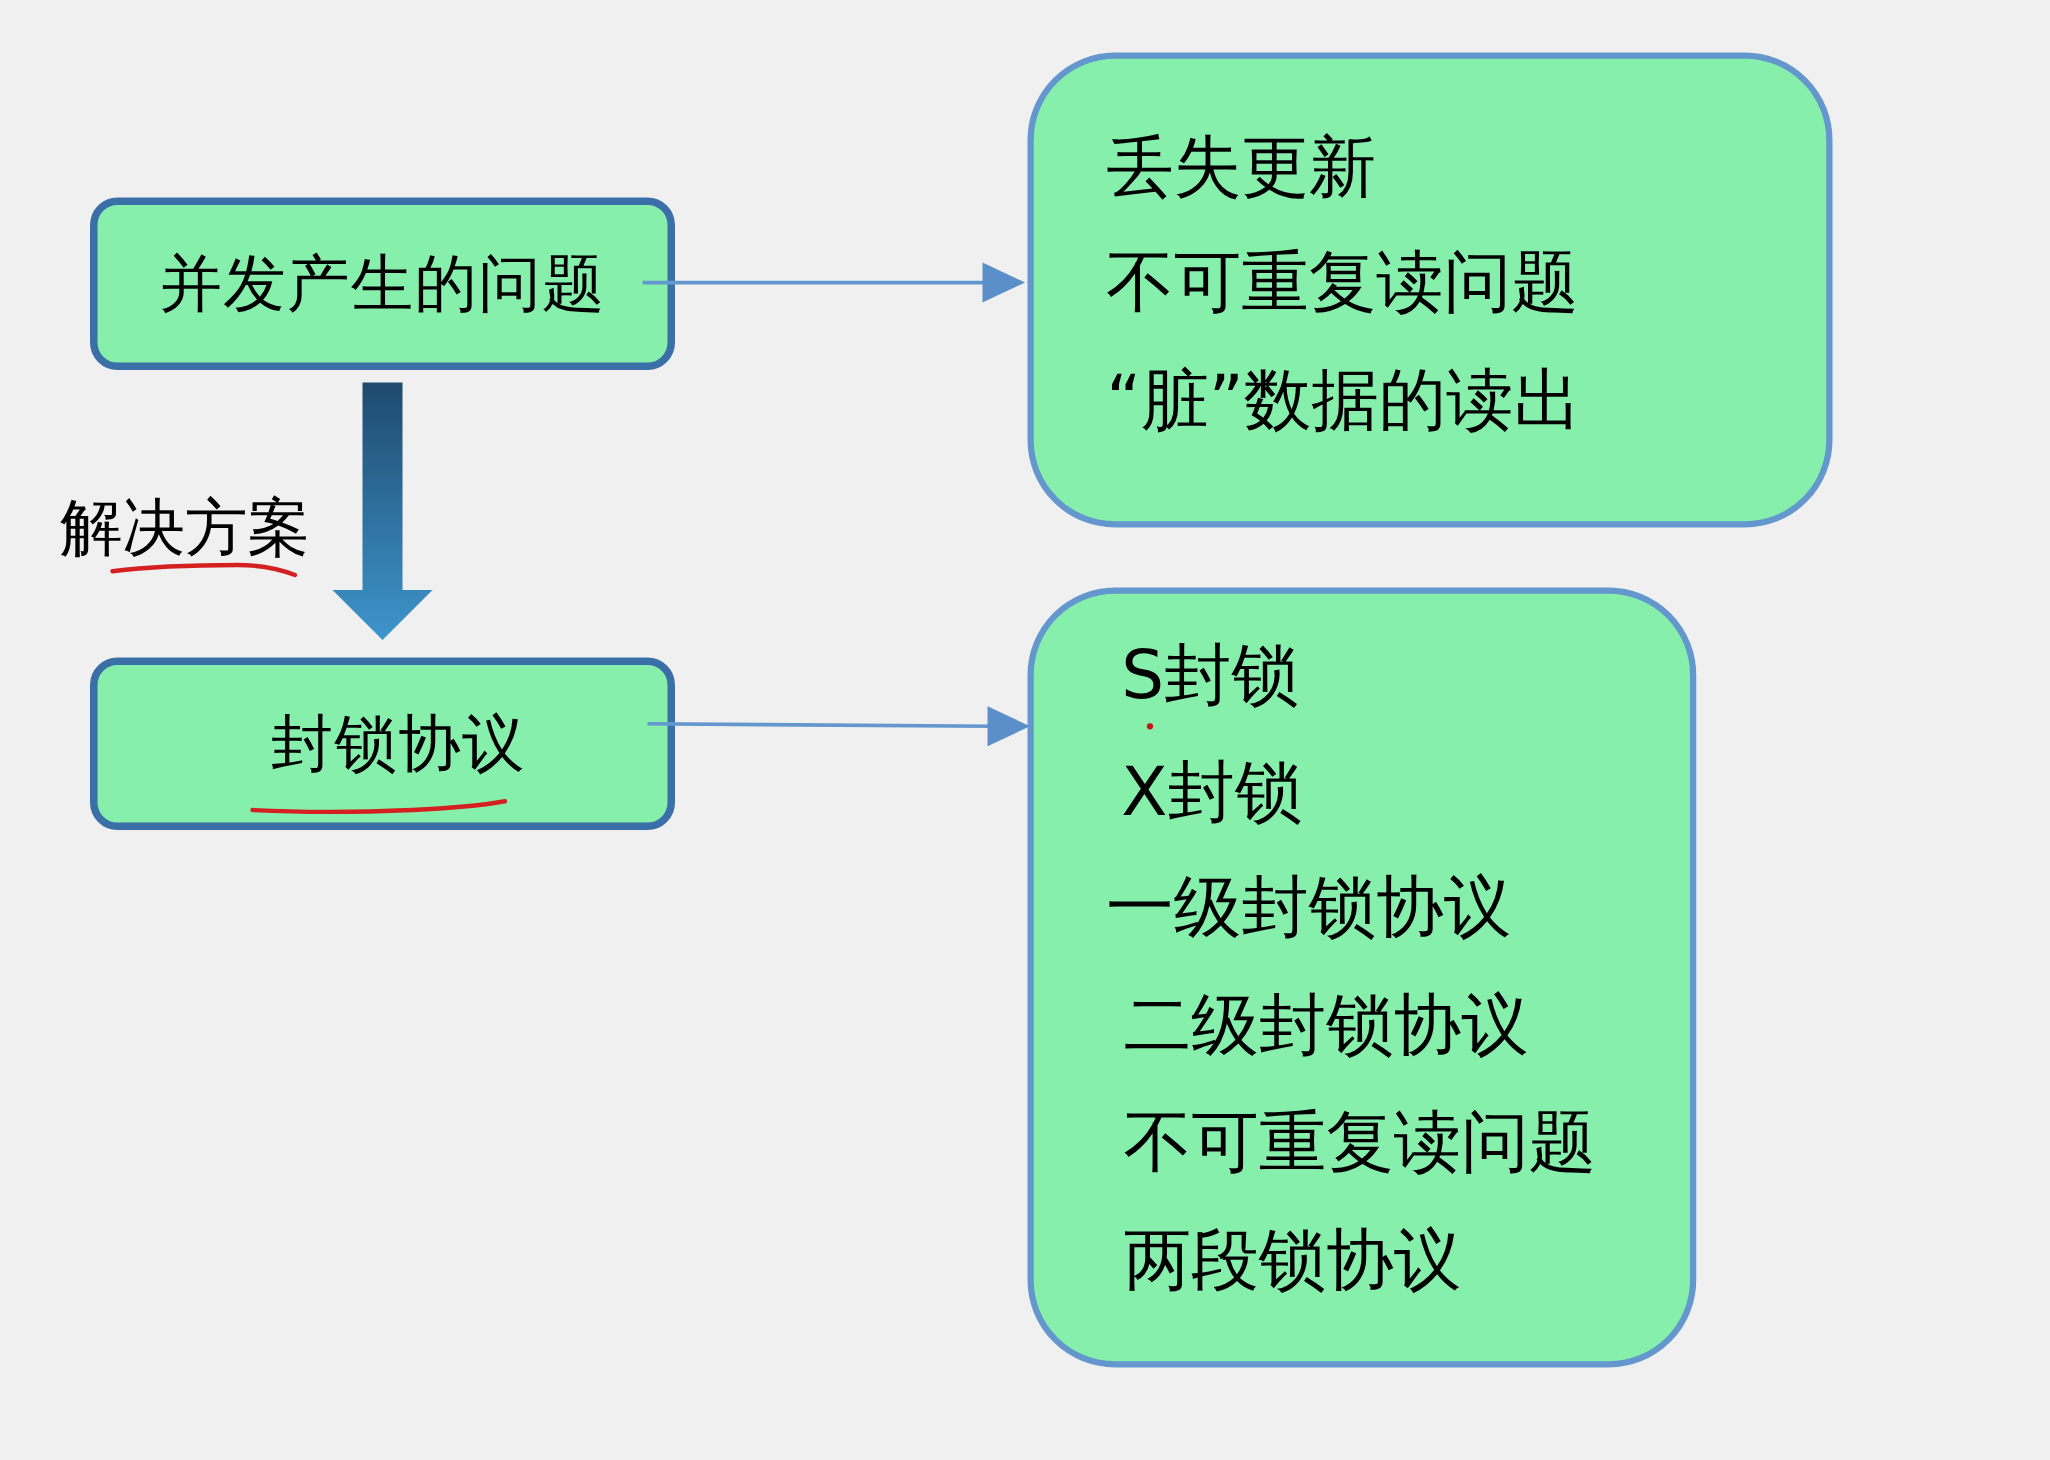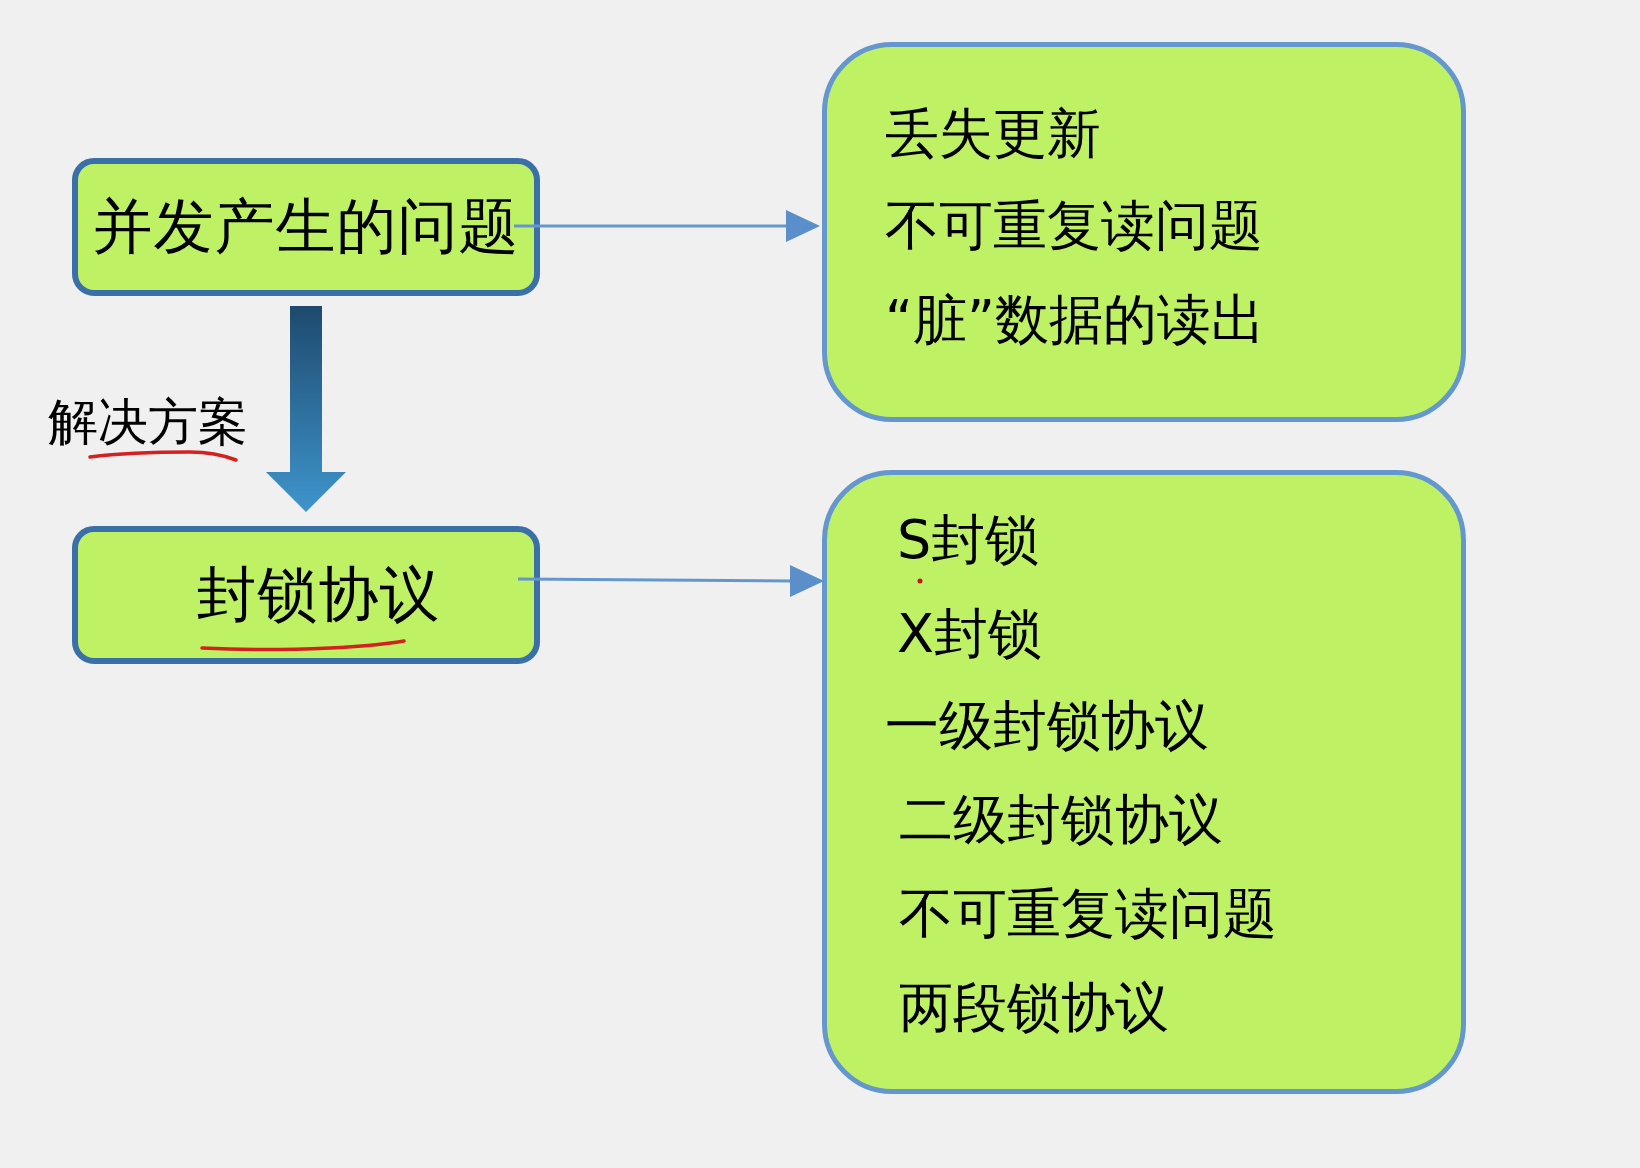--- a/index.html
+++ b/index.html
@@ -11,43 +11,43 @@
       overflow: hidden;
     }
     body {
       position: relative;
       font-family: "DejaVu Sans", "Liberation Sans", sans-serif;
       color: #000;
     }
     .box {
       position: absolute;
       box-sizing: border-box;
-      background: #bef264;
+      background: #86efac;
     }
     .box-left {
       border: 6px solid #3a6fa8;
       border-radius: 22px;
       display: flex;
       align-items: center;
       justify-content: center;
     }
     .box-left .label {
-      font-size: 60px;
+      font-size: 50px;
       letter-spacing: 1px;
       white-space: nowrap;
     }
     #box-problem { left: 72px; top: 158px; width: 468px; height: 138px; }
     #box-protocol { left: 72px; top: 526px; width: 468px; height: 138px; padding-left: 25px; }
 
     .box-right {
       border: 5px solid #6497cd;
       border-radius: 70px;
     }
     #box-issues { left: 822px; top: 42px; width: 644px; height: 380px; }
-    #box-locks { left: 822px; top: 470px; width: 644px; height: 624px; }
+    #box-locks { left: 822px; top: 470px; width: 535px; height: 624px; }
 
     .list-item {
       position: absolute;
       font-size: 54px;
       white-space: nowrap;
       line-height: 1;
     }
 
     svg.overlay {
       position: absolute;

